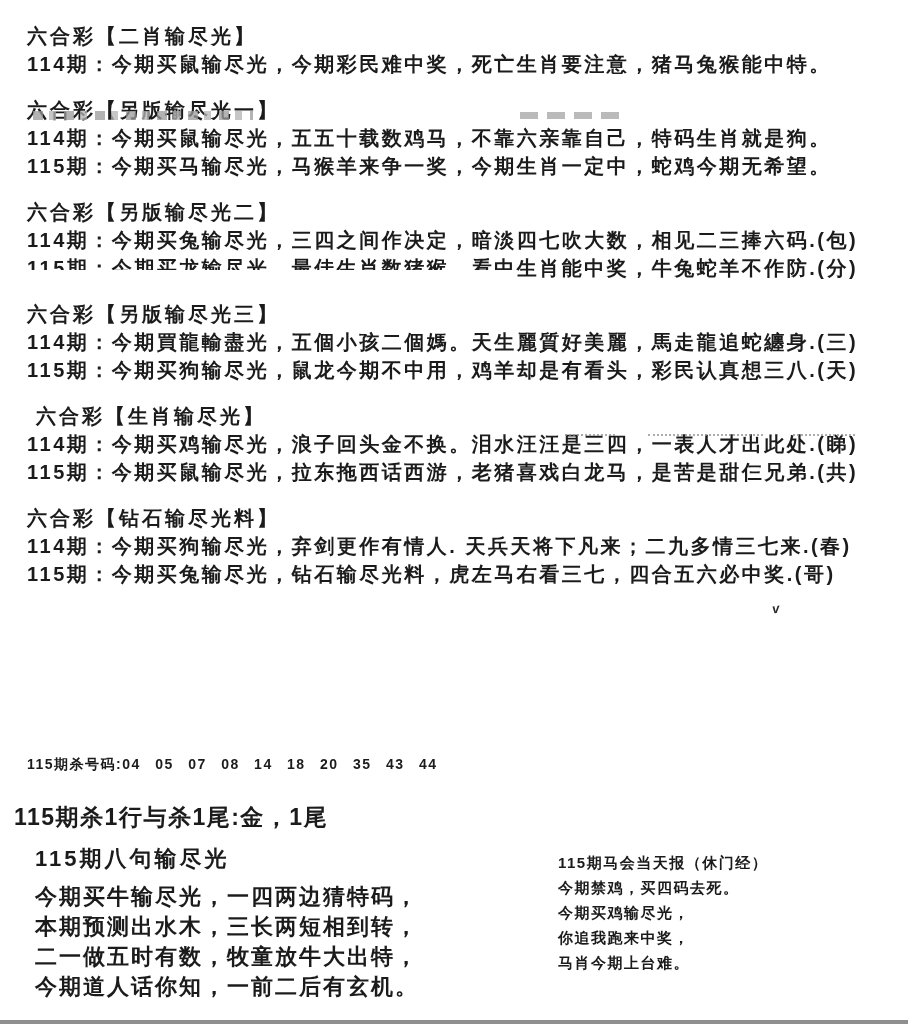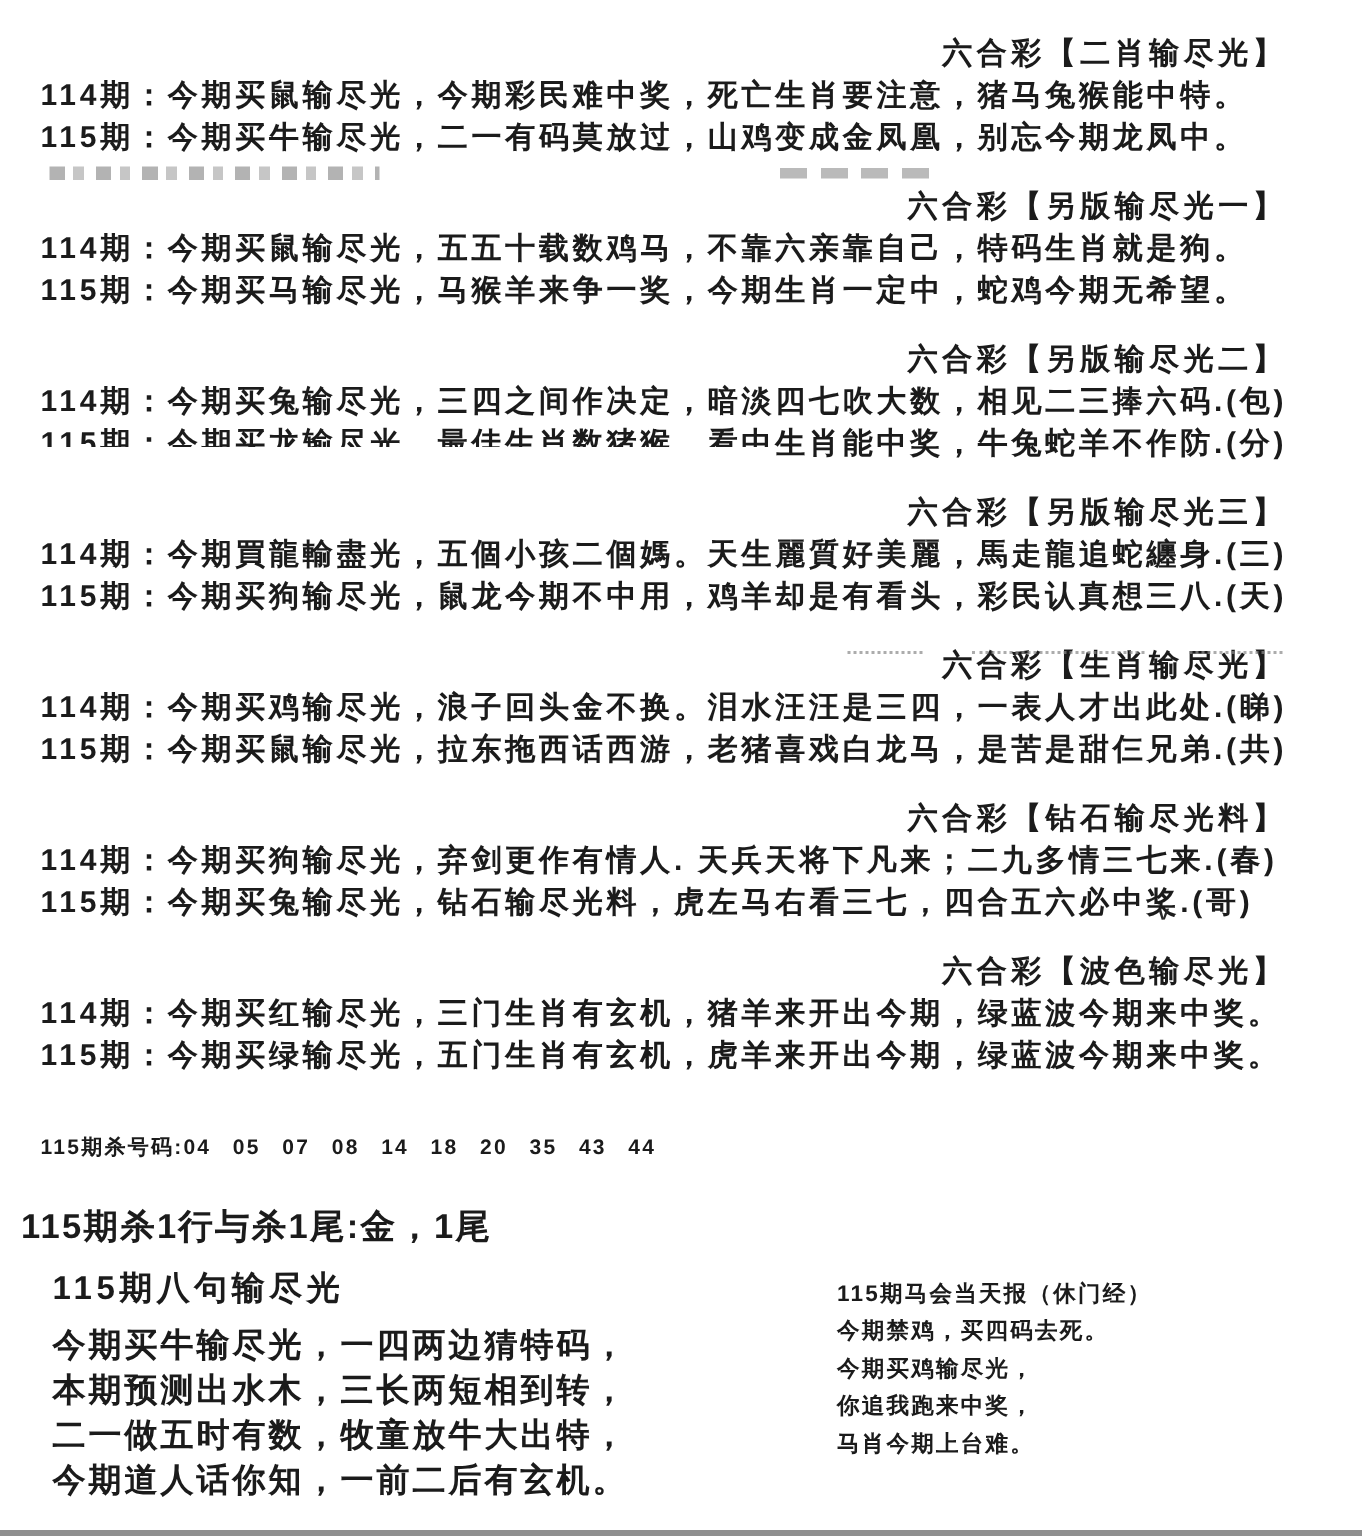--- a/index.html
+++ b/index.html
@@ -4,21 +4,21 @@
 <style>
   html,body { margin:0; padding:0; background:#ffffff; }
   .page {
     position:relative; width:908px; height:1024px; background:#ffffff;
     font-family:"Liberation Sans", sans-serif; font-weight:bold; color:#1b1b1b;
     overflow:hidden;
   }
   .content { position:absolute; top:22px; left:27px; }
   .block { margin-bottom:18px; }
   .hdr, .ln { font-size:20px; line-height:28px; letter-spacing:2.5px; white-space:nowrap; }
-  .hdr { letter-spacing:3px;text-align:right; }
+  .hdr { letter-spacing:3px; }
   .block.indent .hdr { padding-left:9px; }
 
   .clipped-line { position:relative; }
   .clip-mask { position:absolute; left:0; top:16px; width:487px; height:10px; background:#ffffff; }
 
   .kill1 { position:absolute; left:27px; top:753px; font-size:14px; line-height:22px; letter-spacing:1.5px; white-space:nowrap; }
   .kill1 .nums { word-spacing:9px; }
   .kill2 { position:absolute; left:14px; top:806px; font-size:23px; line-height:22px; letter-spacing:1.5px; white-space:nowrap; }
 
   .bl { position:absolute; left:35px; top:846px; font-size:22px; letter-spacing:2px; white-space:nowrap; }
@@ -46,21 +46,20 @@
 </head>
 <body>
 
 <div class="page">
 
   <div class="content">
 
     <section class="block">
       <div class="hdr">六合彩【二肖输尽光】</div>
       <div class="ln">114期：今期买鼠输尽光，今期彩民难中奖，死亡生肖要注意，猪马兔猴能中特。</div>
-      <div class="ln">115期：今期买牛输尽光，二一有码莫放过，山鸡变成金凤凰，别忘今期龙凤中。</div>
     </section>
 
     <section class="block">
       <div class="hdr">六合彩【另版输尽光一】</div>
       <div class="ln">114期：今期买鼠输尽光，五五十载数鸡马，不靠六亲靠自己，特码生肖就是狗。</div>
       <div class="ln">115期：今期买马输尽光，马猴羊来争一奖，今期生肖一定中，蛇鸡今期无希望。</div>
     </section>
 
     <section class="block">
       <div class="hdr">六合彩【另版输尽光二】</div>
@@ -82,25 +81,20 @@
       <div class="ln">114期：今期买鸡输尽光，浪子回头金不换。泪水汪汪是三四，一表人才出此处.(睇)</div>
       <div class="ln">115期：今期买鼠输尽光，拉东拖西话西游，老猪喜戏白龙马，是苦是甜仨兄弟.(共)</div>
     </section>
 
     <section class="block">
       <div class="hdr">六合彩【钻石输尽光料】</div>
       <div class="ln">114期：今期买狗输尽光，弃剑更作有情人. 天兵天将下凡来；二九多情三七来.(春)</div>
       <div class="ln">115期：今期买兔输尽光，钻石输尽光料，虎左马右看三七，四合五六必中奖.(哥)</div>
     </section>
 
-    <section class="block">
-      <div class="hdr">六合彩【波色输尽光】</div>
-      <div class="ln">114期：今期买红输尽光，三门生肖有玄机，猪羊来开出今期，绿蓝波今期来中奖。</div>
-      <div class="ln">115期：今期买绿输尽光，五门生肖有玄机，虎羊来开出今期，绿蓝波今期来中奖。</div>
-    </section>
 
   </div>
 
   <div class="kill1">
     <span>115期杀号码:</span><span class="nums">04 05 07 08 14 18 20 35 43 44</span>
   </div>
 
   <div class="kill2">115期杀1行与杀1尾:金，1尾</div>
 
   <div class="bl">

